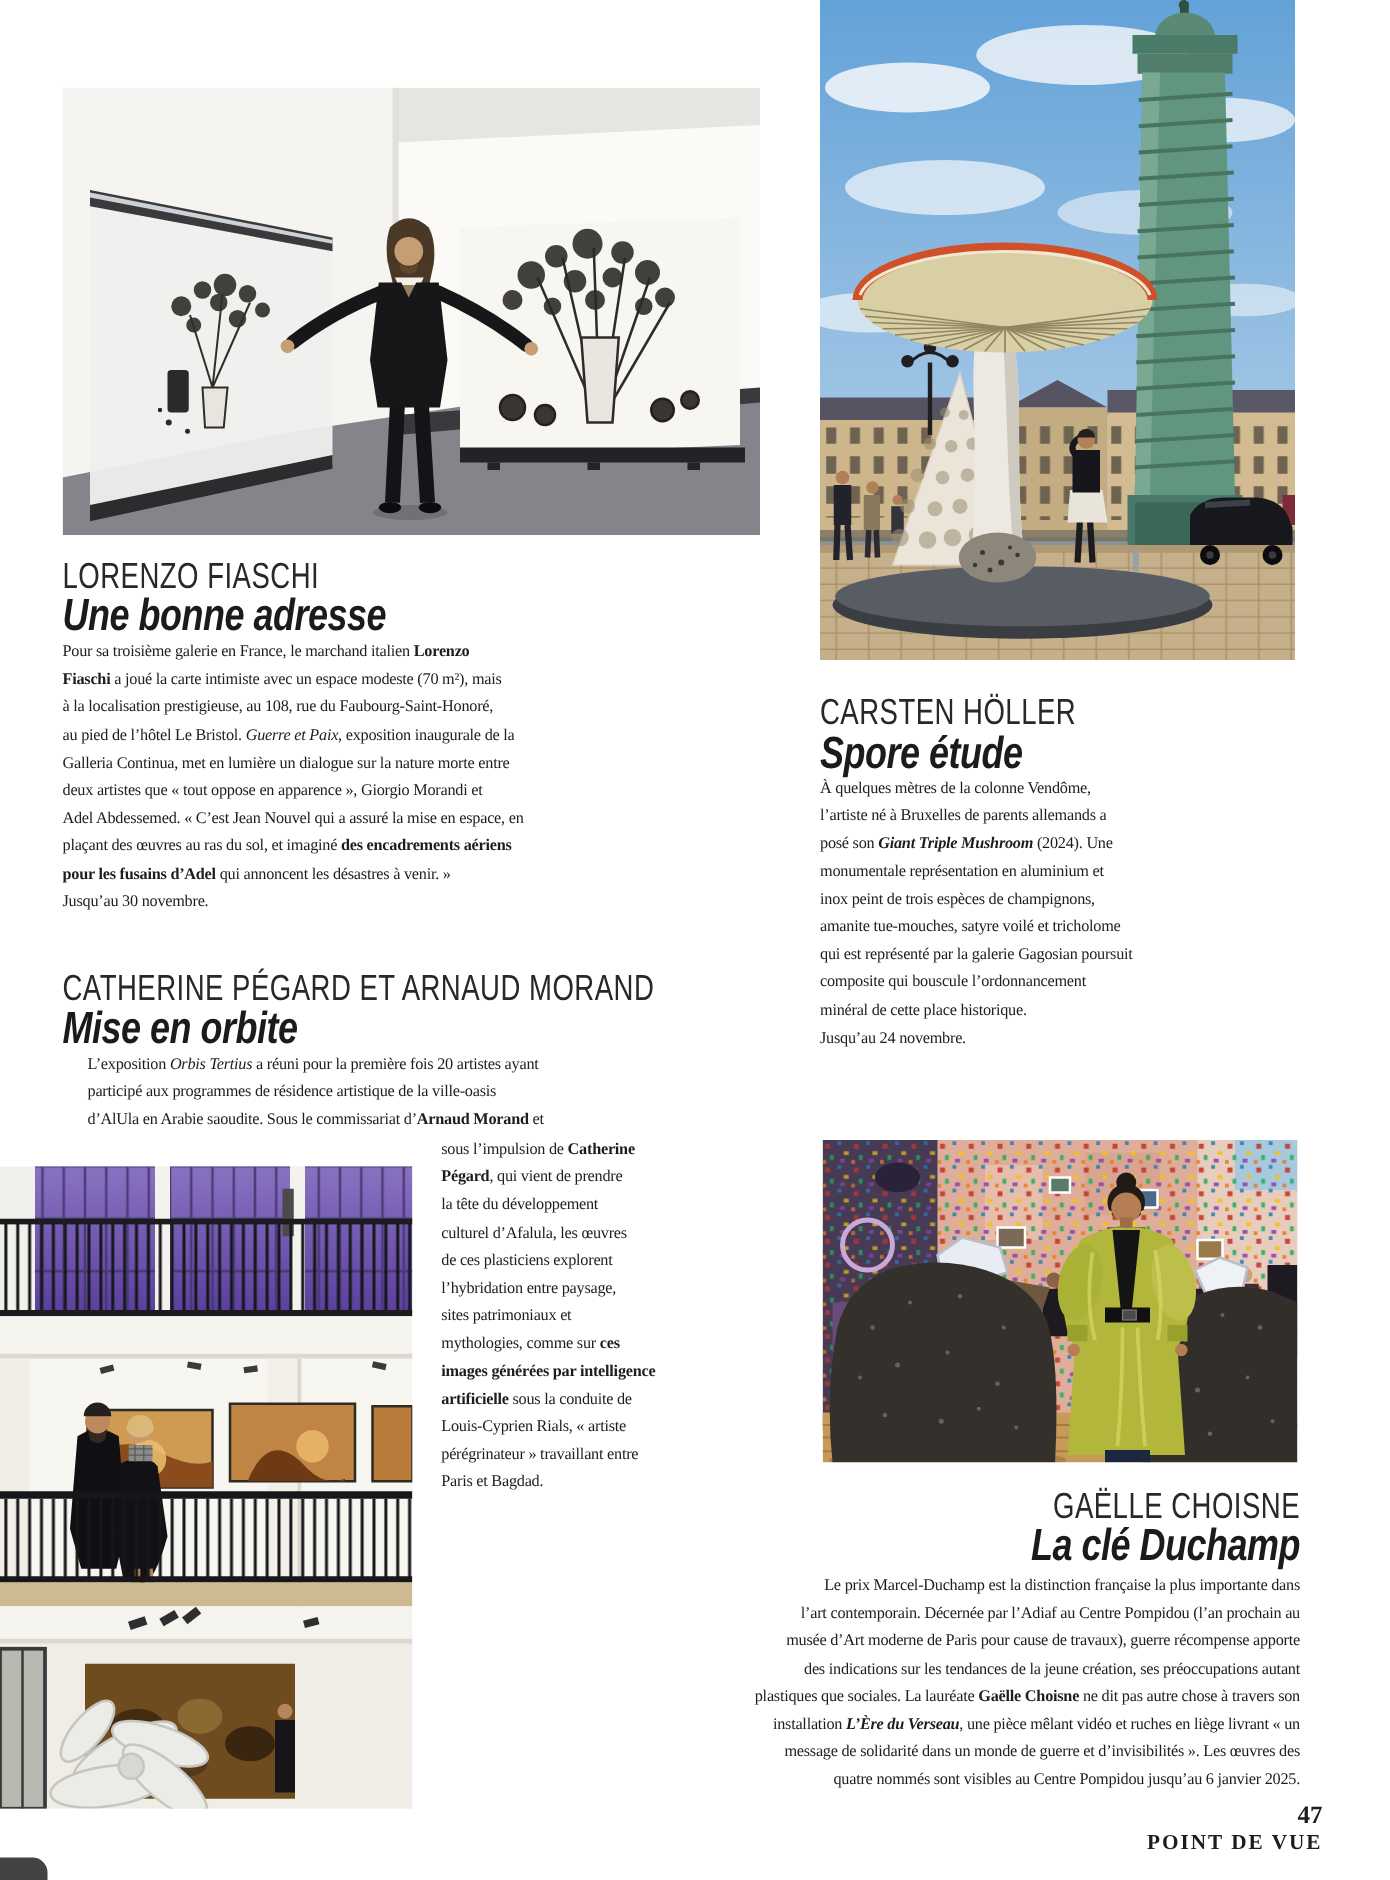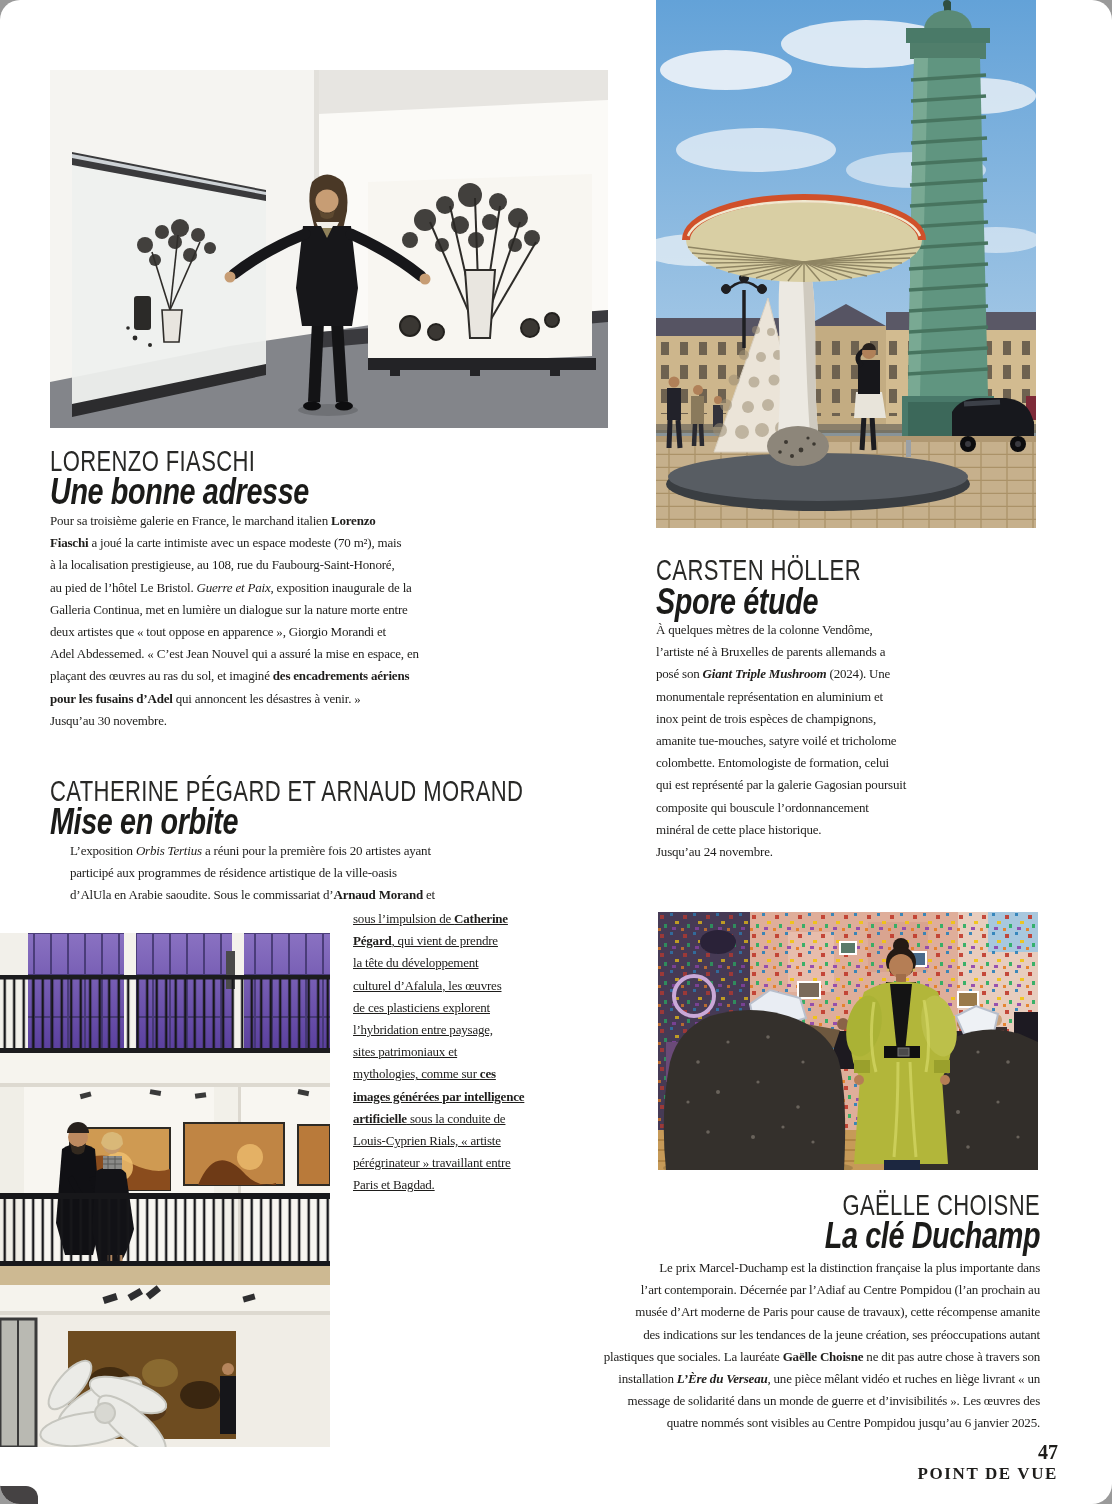--- a/index.html
+++ b/index.html
@@ -1,17 +1,17 @@
 <!DOCTYPE html>
 <html><head>
 <meta charset="utf-8">
 <style>
   html,body{margin:0;padding:0;background:#9a9a9a;}
   .sheet{position:relative;width:1112px;height:1504px;background:#ffffff;margin:0 auto;
-         overflow:hidden;font-family:"Liberation Serif",serif;color:#1e1d1b;border-radius:20px;}
+         overflow:hidden;font-family:"Liberation Serif",serif;color:#1e1d1b;}
   .abs{position:absolute;}
   .kicker{font-family:"Liberation Sans","DejaVu Sans",sans-serif;font-size:29px;font-weight:400;
           letter-spacing:.5px;color:#282826;transform:scaleX(.76);transform-origin:0 0;
           white-space:nowrap;line-height:1;margin:0;}
   .title{font-family:"Liberation Sans","DejaVu Sans",sans-serif;font-size:36px;font-style:italic;
          font-weight:700;letter-spacing:-.5px;transform:scaleX(.8);transform-origin:0 0;
          white-space:nowrap;line-height:1;margin:0;color:#1b1b19;}
   .r-head{transform-origin:100% 0;text-align:right;right:72px;}
   .bl{margin:0;line-height:22.2px;font-size:13px;letter-spacing:-.2px;white-space:nowrap;}
   .b{font-weight:bold}.i{font-style:italic}.bi{font-weight:bold;font-style:italic}
@@ -526,21 +526,21 @@
   </section>
 
   <section>
     <h3 class="kicker abs" style="left:50px;top:777px;">CATHERINE PÉGARD ET ARNAUD MORAND</h3>
     <h2 class="title abs" style="left:50px;top:804px;">Mise en orbite</h2>
     <div class="abs" style="left:50px;top:840px;width:560px;margin-left:20px;">
       <p class="bl"><span>L’exposition </span><span class="i">Orbis Tertius</span><span> a réuni pour la première fois 20 artistes ayant</span></p>
       <p class="bl"><span>participé aux programmes de résidence artistique de la ville-oasis</span></p>
       <p class="bl"><span>d’AlUla en Arabie saoudite. Sous le commissariat d’</span><span class="b">Arnaud Morand</span><span> et</span></p>
     </div>
-    <div class="abs" style="left:353px;top:908px;width:257px;text-decoration:underline;">
+    <div class="abs" style="left:353px;top:908px;width:257px;">
       <p class="bl"><span>sous l’impulsion de </span><span class="b">Catherine</span></p>
       <p class="bl"><span class="b">Pégard</span><span>, qui vient de prendre</span></p>
       <p class="bl"><span>la tête du développement</span></p>
       <p class="bl"><span>culturel d’Afalula, les œuvres</span></p>
       <p class="bl"><span>de ces plasticiens explorent</span></p>
       <p class="bl"><span>l’hybridation entre paysage,</span></p>
       <p class="bl"><span>sites patrimoniaux et</span></p>
       <p class="bl"><span>mythologies, comme sur </span><span class="b">ces</span></p>
       <p class="bl"><span class="b">images générées par intelligence</span></p>
       <p class="bl"><span class="b">artificielle</span><span> sous la conduite de</span></p>
@@ -553,35 +553,34 @@
   <section>
     <h3 class="kicker abs" style="left:656px;top:556px;">CARSTEN HÖLLER</h3>
     <h2 class="title abs" style="left:656px;top:584px;">Spore étude</h2>
     <div class="abs" style="left:656px;top:619px;width:392px;">
       <p class="bl"><span>À quelques mètres de la colonne Vendôme,</span></p>
       <p class="bl"><span>l’artiste né à Bruxelles de parents allemands a</span></p>
       <p class="bl"><span>posé son </span><span class="bi">Giant Triple Mushroom</span><span> (2024). Une</span></p>
       <p class="bl"><span>monumentale représentation en aluminium et</span></p>
       <p class="bl"><span>inox peint de trois espèces de champignons,</span></p>
       <p class="bl"><span>amanite tue-mouches, satyre voilé et tricholome</span></p>
-      <p class="bl"><span>colombette. Entomologiste de formation, celui</span></p>
       <p class="bl"><span>qui est représenté par la galerie Gagosian poursuit</span></p>
       <p class="bl"><span>composite qui bouscule l’ordonnancement</span></p>
       <p class="bl"><span>minéral de cette place historique.</span></p>
       <p class="bl"><span>Jusqu’au 24 novembre.</span></p>
     </div>
   </section>
 
   <section>
     <h3 class="kicker abs r-head" style="top:1191px;">GAËLLE CHOISNE</h3>
     <h2 class="title abs r-head" style="top:1218px;">La clé Duchamp</h2>
     <div class="abs body-right" style="left:380px;top:1257px;width:660px;">
       <p class="bl"><span>Le prix Marcel-Duchamp est la distinction française la plus importante dans</span></p>
       <p class="bl"><span>l’art contemporain. Décernée par l’Adiaf au Centre Pompidou (l’an prochain au</span></p>
-      <p class="bl"><span>musée d’Art moderne de Paris pour cause de travaux), cette récompense amanite</span></p>
+      <p class="bl"><span>musée d’Art moderne de Paris pour cause de travaux), guerre récompense apporte</span></p>
       <p class="bl"><span>des indications sur les tendances de la jeune création, ses préoccupations autant</span></p>
       <p class="bl"><span>plastiques que sociales. La lauréate </span><span class="b">Gaëlle Choisne</span><span> ne dit pas autre chose à travers son</span></p>
       <p class="bl"><span>installation </span><span class="bi">L’Ère du Verseau</span><span>, une pièce mêlant vidéo et ruches en liège livrant « un</span></p>
       <p class="bl"><span>message de solidarité dans un monde de guerre et d’invisibilités ». Les œuvres des</span></p>
       <p class="bl"><span>quatre nommés sont visibles au Centre Pompidou jusqu’au 6 janvier 2025.</span></p>
     </div>
   </section>
 
   <div class="footer">
     <p class="pagenum">47</p>

